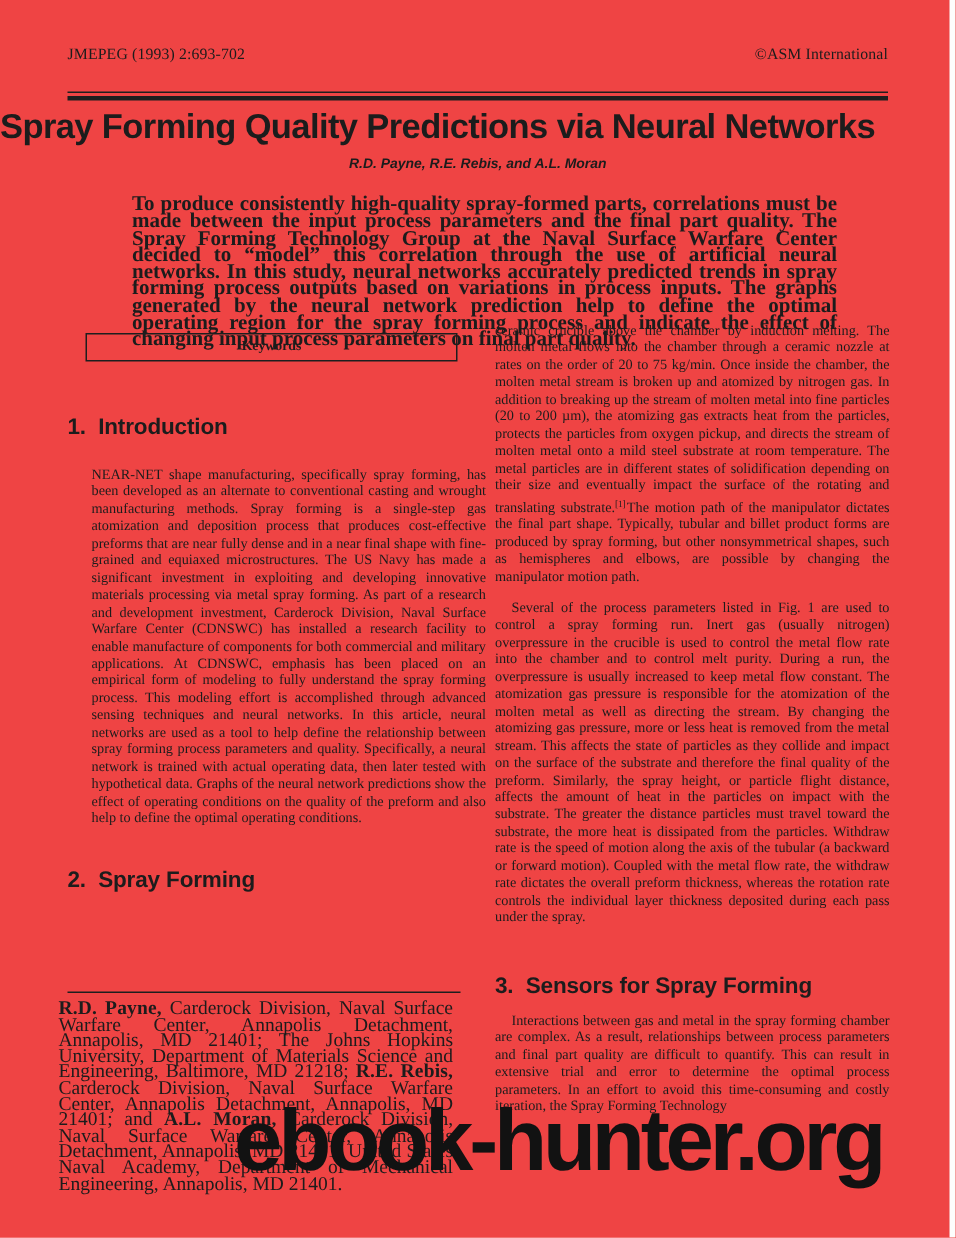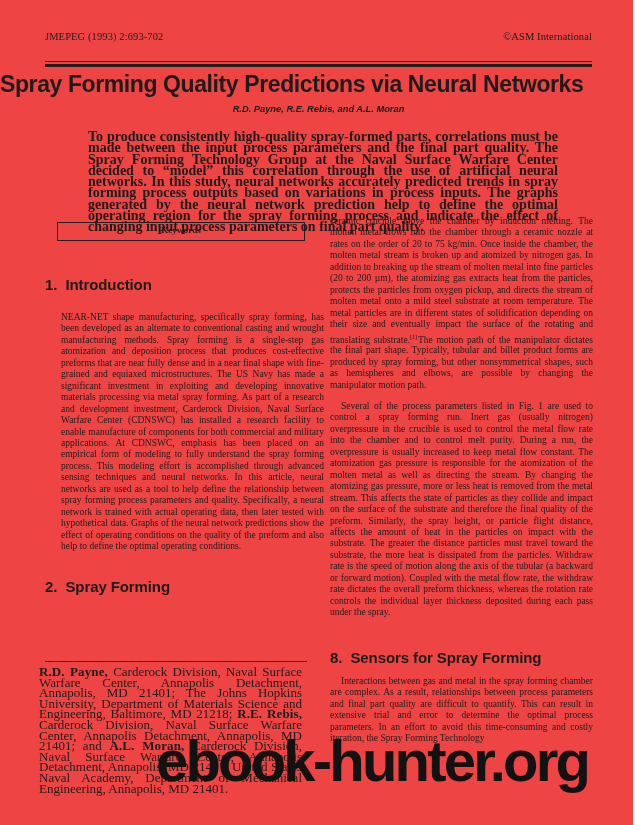--- a/index.html
+++ b/index.html
@@ -90,20 +90,20 @@
   <div class="footnote">
     <b>R.D. Payne,</b><span> Carderock Division, Naval Surface Warfare Center, Annapolis Detachment, Annapolis, MD 21401; The Johns Hopkins University, Department of Materials Science and Engineering, Baltimore, MD 21218; </span><b>R.E. Rebis,</b><span> Carderock Division, Naval Surface Warfare Center, Annapolis Detachment, Annapolis, MD 21401; and </span><b>A.L. Moran,</b><span> Carderock Division, Naval Surface Warfare Center, Annapolis Detachment, Annapolis, MD 21401; United States Naval Academy, Department of Mechanical Engineering, Annapolis, MD 21401.</span>
   </div>
 
   <div class="body-text p-r1">
     <span>ceramic crucible above the chamber by induction melting. The molten metal flows into the chamber through a ceramic nozzle at rates on the order of 20 to 75 kg/min. Once inside the chamber, the molten metal stream is broken up and atomized by nitrogen gas. In addition to breaking up the stream of molten metal into fine particles (20 to 200 µm), the atomizing gas extracts heat from the particles, protects the particles from oxygen pickup, and directs the stream of molten metal onto a mild steel substrate at room temperature. The metal particles are in different states of solidification depending on their size and eventually impact the surface of the rotating and translating substrate.</span><sup class="ref">[1]</sup><span>The motion path of the manipulator dictates the final part shape. Typically, tubular and billet product forms are produced by spray forming, but other nonsymmetrical shapes, such as hemispheres and elbows, are possible by changing the manipulator motion path.</span>
   </div>
 
   <div class="body-text p-r2">Several of the process parameters listed in Fig. 1 are used to control a spray forming run. Inert gas (usually nitrogen) overpressure in the crucible is used to control the metal flow rate into the chamber and to control melt purity. During a run, the overpressure is usually increased to keep metal flow constant. The atomization gas pressure is responsible for the atomization of the molten metal as well as directing the stream. By changing the atomizing gas pressure, more or less heat is removed from the metal stream. This affects the state of particles as they collide and impact on the surface of the substrate and therefore the final quality of the preform. Similarly, the spray height, or particle flight distance, affects the amount of heat in the particles on impact with the substrate. The greater the distance particles must travel toward the substrate, the more heat is dissipated from the particles. Withdraw rate is the speed of motion along the axis of the tubular (a backward or forward motion). Coupled with the metal flow rate, the withdraw rate dictates the overall preform thickness, whereas the rotation rate controls the individual layer thickness deposited during each pass under the spray.</div>
 
-  <div class="h-sec h-sensors">8.  Sensors for Spray Forming</div>
+  <div class="h-sec h-sensors">3.  Sensors for Spray Forming</div>
 
   <div class="body-text p-r3">Interactions between gas and metal in the spray forming chamber are complex. As a result, relationships between process parameters and final part quality are difficult to quantify. This can result in extensive trial and error to determine the optimal process parameters. In an effort to avoid this time-consuming and costly iteration, the Spray Forming Technology</div>
 
 
   <div class="watermark" style="color: rgb(18, 18, 18);">ebook-hunter.org</div>
 
 </div>
 
 </body></html>

